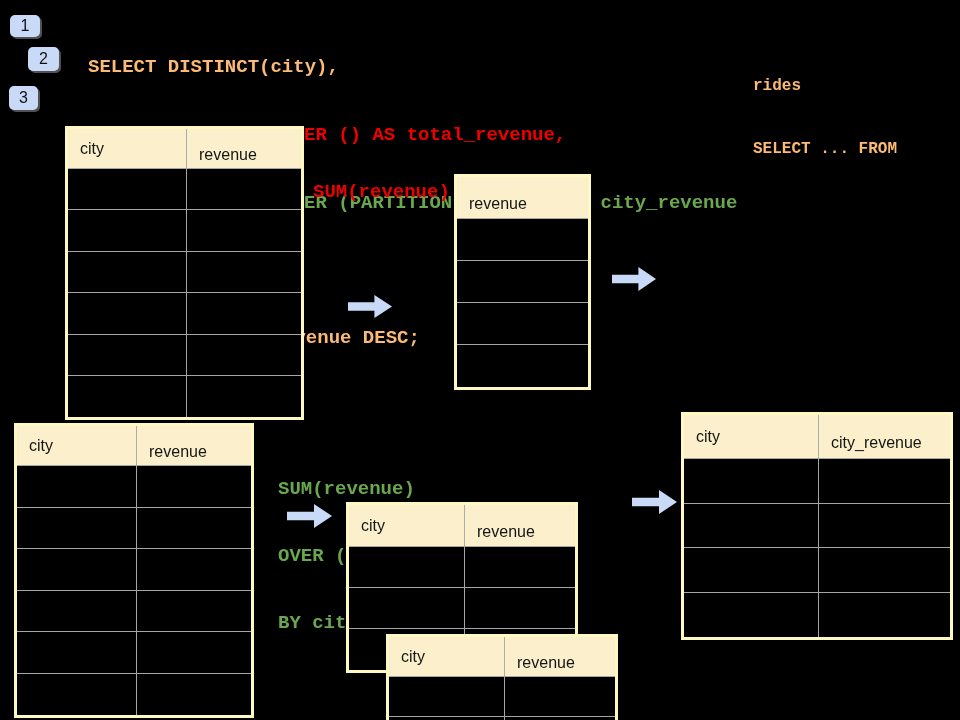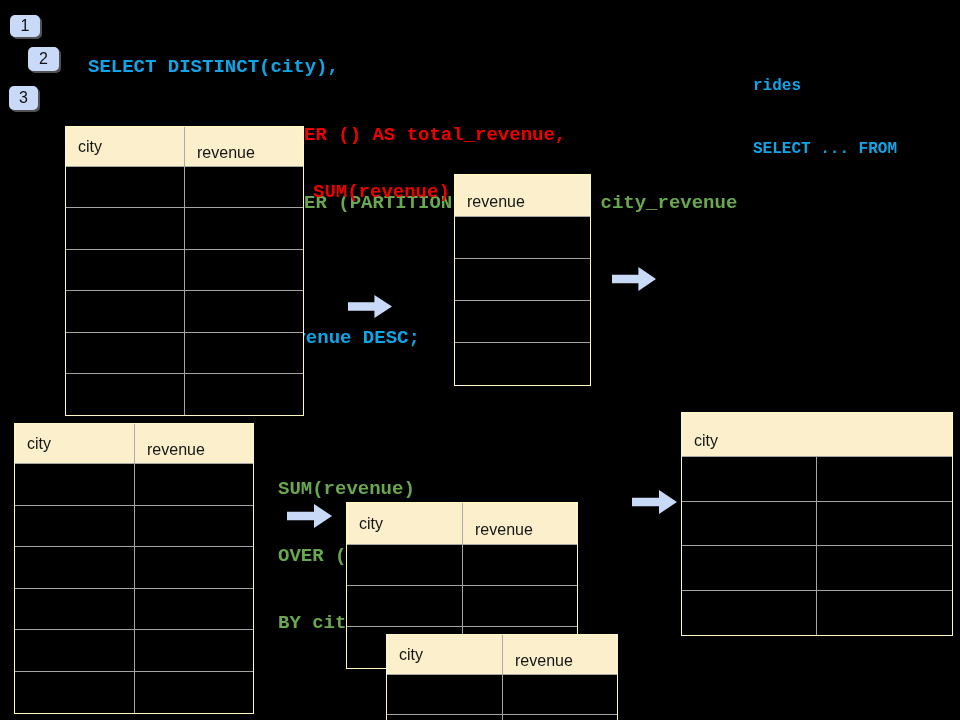--- a/index.html
+++ b/index.html
@@ -15,31 +15,31 @@
     display:flex; align-items:center; justify-content:center;
     color:#111; font-size:16px; box-shadow:2px 2px 0 rgba(125,125,125,.65);
   }
   #badge-1 { left:10px; top:15px; width:30px; height:22px; }
   #badge-2 { left:28px; top:47px; width:31px; height:24px; }
   #badge-3 { left:9px;  top:86px; width:29px; height:24px; }
 
   
   .mono { font-family:"Liberation Mono", monospace; font-weight:bold; white-space:pre; }
   #main-code { position:absolute; left:88px; top:11px; font-size:19px; line-height:22.6px; }
-  .c-purple { color:#0ea5e9; }
+  .c-purple { color:#fdba74; }
   .c-red    { color:#EE0000; }
   .c-green  { color:#6AA84F; }
   .ind-4 { margin-left:45px; }
   .ind-2 { margin-left:24px; }
   #side-code { position:absolute; left:753px; top:34px; font-size:16px; line-height:21px; }
   #total-label { position:absolute; left:313px; top:137px; font-size:19px; line-height:22px; }
   #partition-label { position:absolute; left:278px; top:433px; font-size:19px; line-height:22.4px; }
 
   
-  .tbl { position:absolute; border:1px solid #fef9c3; background:#f97316; }
+  .tbl { position:absolute; border:3px solid #fef9c3; background:#f97316; }
   .hdr { display:flex; background:#FBF0CB; border-bottom:1px solid #A5A5A5; }
   .hcell {
     display:flex; align-items:center; padding-left:12px;
     font-size:16px; color:#151515; border-right:1px solid #ACACAC; flex:1;
   }
   .hcell:last-child { border-right:none;margin-top:12px; }
   .row { display:flex; border-bottom:1px solid #A5A5A5; background:#000; }
   .row:last-child { border-bottom:none; }
   .cell { border-right:1px solid #A5A5A5; flex:1; }
   .cell:last-child { border-right:none; }
@@ -219,20 +219,21 @@
       </div>
     <div class="row">
         <div class="cell w1"></div>
         <div class="cell"></div>
       </div>
   </div>
 
   <div class="tbl" id="tbl-city-result">
     <div class="hdr">
       <div class="hcell w1">city</div>
+      <div class="hcell">city_revenue</div>
     </div>
     <div class="row">
         <div class="cell w1"></div>
         <div class="cell"></div>
       </div>
     <div class="row">
         <div class="cell w1"></div>
         <div class="cell"></div>
       </div>
     <div class="row">

